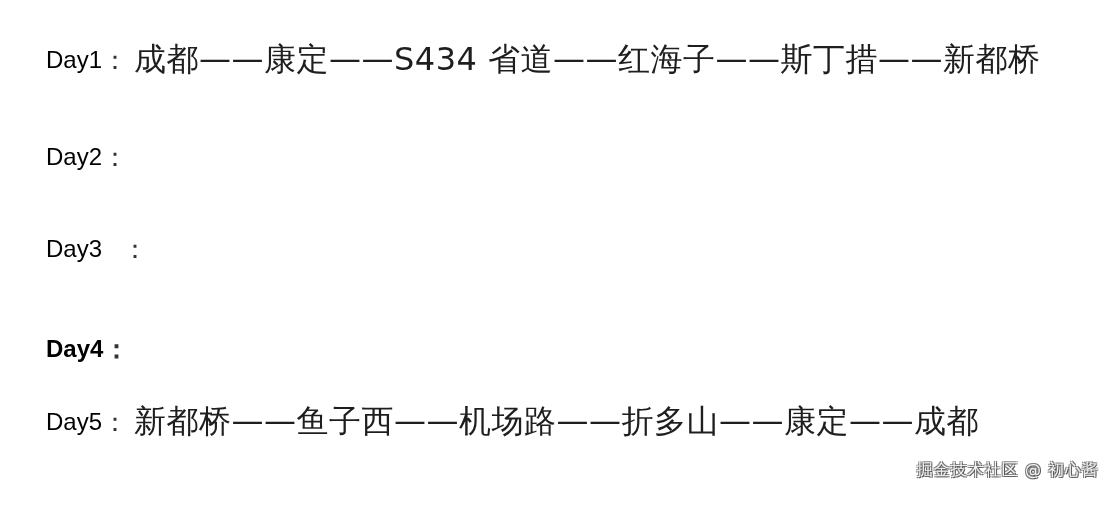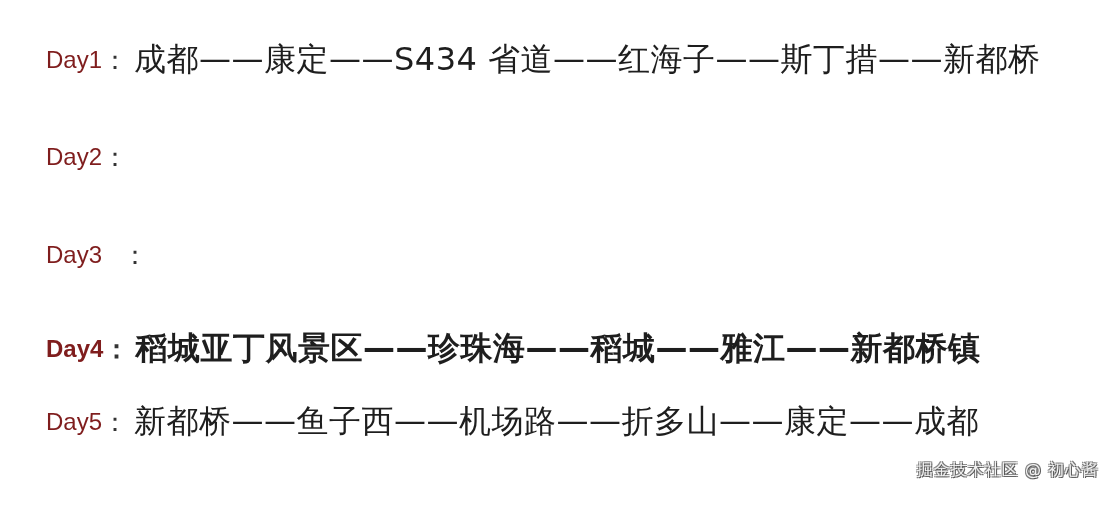--- a/index.html
+++ b/index.html
@@ -24,21 +24,21 @@
       position: absolute;
       left: 0;
       height: 50px;
       display: flex;
       align-items: center;
       white-space: nowrap;
     }
     .day-label {
       font-family: "Liberation Sans", "DejaVu Sans", sans-serif;
       font-size: 24px;
-      color: #7f1d1d;
+      color: #000000;
       letter-spacing: 0px;
     }
     .day-colon {
       font-size: 26px;
       color: #333333;
       margin-right: 6px;
     }
     .day-route {
       font-size: 32px;
       color: #1e1e1e;
@@ -61,28 +61,27 @@
 <div class="itinerary">
   <div class="day-row" style="top:35px;">
     <span class="day-label">Day1</span>
     <span class="day-colon">：</span>
     <span class="day-route">成都——康定——S434 省道——红海子——斯丁措——新都桥</span>
   </div>
   <div class="day-row" style="top:132px;">
     <span class="day-label">Day2</span>
     <span class="day-colon">：</span>
   </div>
-  <div class="day-row" style="top:230px;gap:20px;">
+  <div class="day-row" style="top:224px;gap:20px;">
     <span class="day-label">Day3</span>
     <span class="day-colon">：</span>
   </div>
   <div class="day-row" style="top:324px;font-weight:bold;">
     <span class="day-label">Day4</span>
     <span class="day-colon">：</span>
-    <span class="day-route">稻城亚丁风景区——珍珠海——稻城——雅江——新都桥镇</span>
   </div>
   <div class="day-row" style="top:397px;">
     <span class="day-label">Day5</span>
     <span class="day-colon">：</span>
     <span class="day-route">新都桥——鱼子西——机场路——折多山——康定——成都</span>
   </div>
 </div>
 
 <div class="watermark">掘金技术社区 @ 初心酱</div>
 

